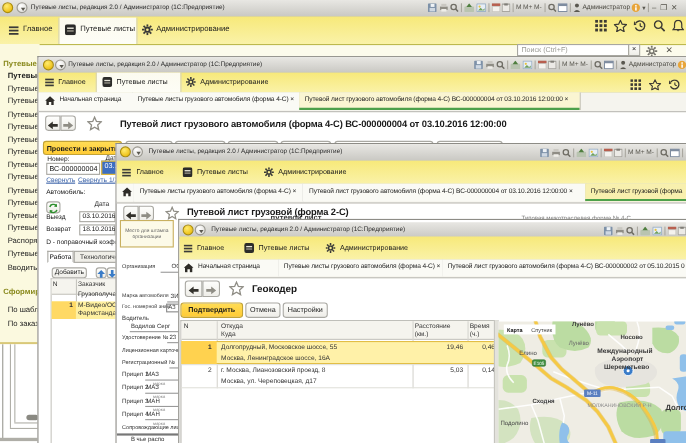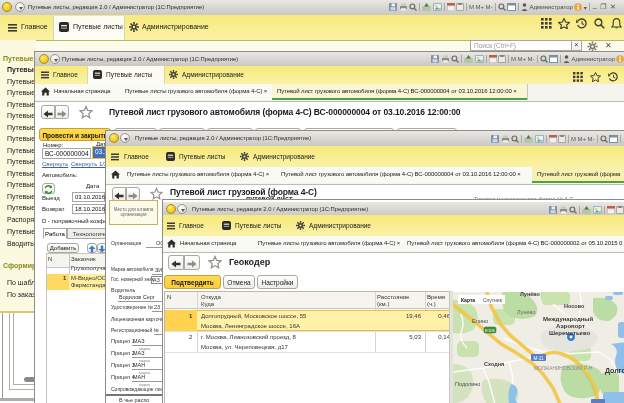--- a/index.html
+++ b/index.html
@@ -562,21 +562,21 @@
   <div class="abs btn" style="left:20px;top:56px;width:14px;height:14px;border-radius:0 3px 3px 0;">
         <svg width="10" height="8" style="margin:3.5px auto 0;">
           <path d="M9.5 4 L5 0.5 L5 2.7 L0.5 2.7 L0.5 5.3 L5 5.3 L5 7.5 Z" fill="#8f8d85"></path>
         </svg>
       </div>
   <div class="abs ic" style="left:44px;top:56px;">
         <svg width="13" height="13">
           <path d="M6.5 1.5 L8 5 L12 5.4 L9 8 L9.8 11.8 L6.5 9.8 L3.2 11.8 L4 8 L1 5.4 L5 5 Z" fill="none" stroke="#8f8d85" stroke-width="1.1"></path>
         </svg>
       </div>
-  <div class="abs" style="left:64px;top:56px;font-size:8.5px;font-weight:bold;color:#1a1a1a;letter-spacing:-0.1px;white-space:nowrap;">Путевой лист грузовой (форма 4-С)</div>
+  <div class="abs" style="left:64px;top:56px;font-size:8.5px;font-weight:bold;color:#1a1a1a;letter-spacing:-0.1px;white-space:nowrap;">Путевой лист грузовой (форма 2-С)</div>
   <div class="abs" style="left:140px;top:64px;font-size:7px;font-weight:bold;color:#333;">путевой лист</div>
   <div class="abs" style="left:368px;top:65px;font-size:5.5px;color:#777;">Типовая межотраслевая форма № 4-С</div>
   <div class="abs" style="left:3px;top:69px;width:49px;height:25px;border:1px solid #C8B060;background:#FCFAE8;box-sizing:border-box;">
         <div style="font-size:4.5px;color:#666;text-align:center;margin-top:6px;line-height:5px;">Место для штампа<br>организации</div>
       </div>
   <div class="abs tiny" style="left:5px;top:109px;font-size:5px;">Организация</div>
   <div class="abs" style="left:40px;top:116px;width:17px;height:1px;background:#999;"></div>
   <div class="abs tiny" style="left:50px;top:109px;font-size:5.5px;">ООО</div>
   <div class="abs tiny" style="left:5px;top:136px;font-size:4.8px;">Марка автомобиля</div>
   <div class="abs tiny" style="left:49px;top:136px;font-size:5.5px;">ЗИ</div>

